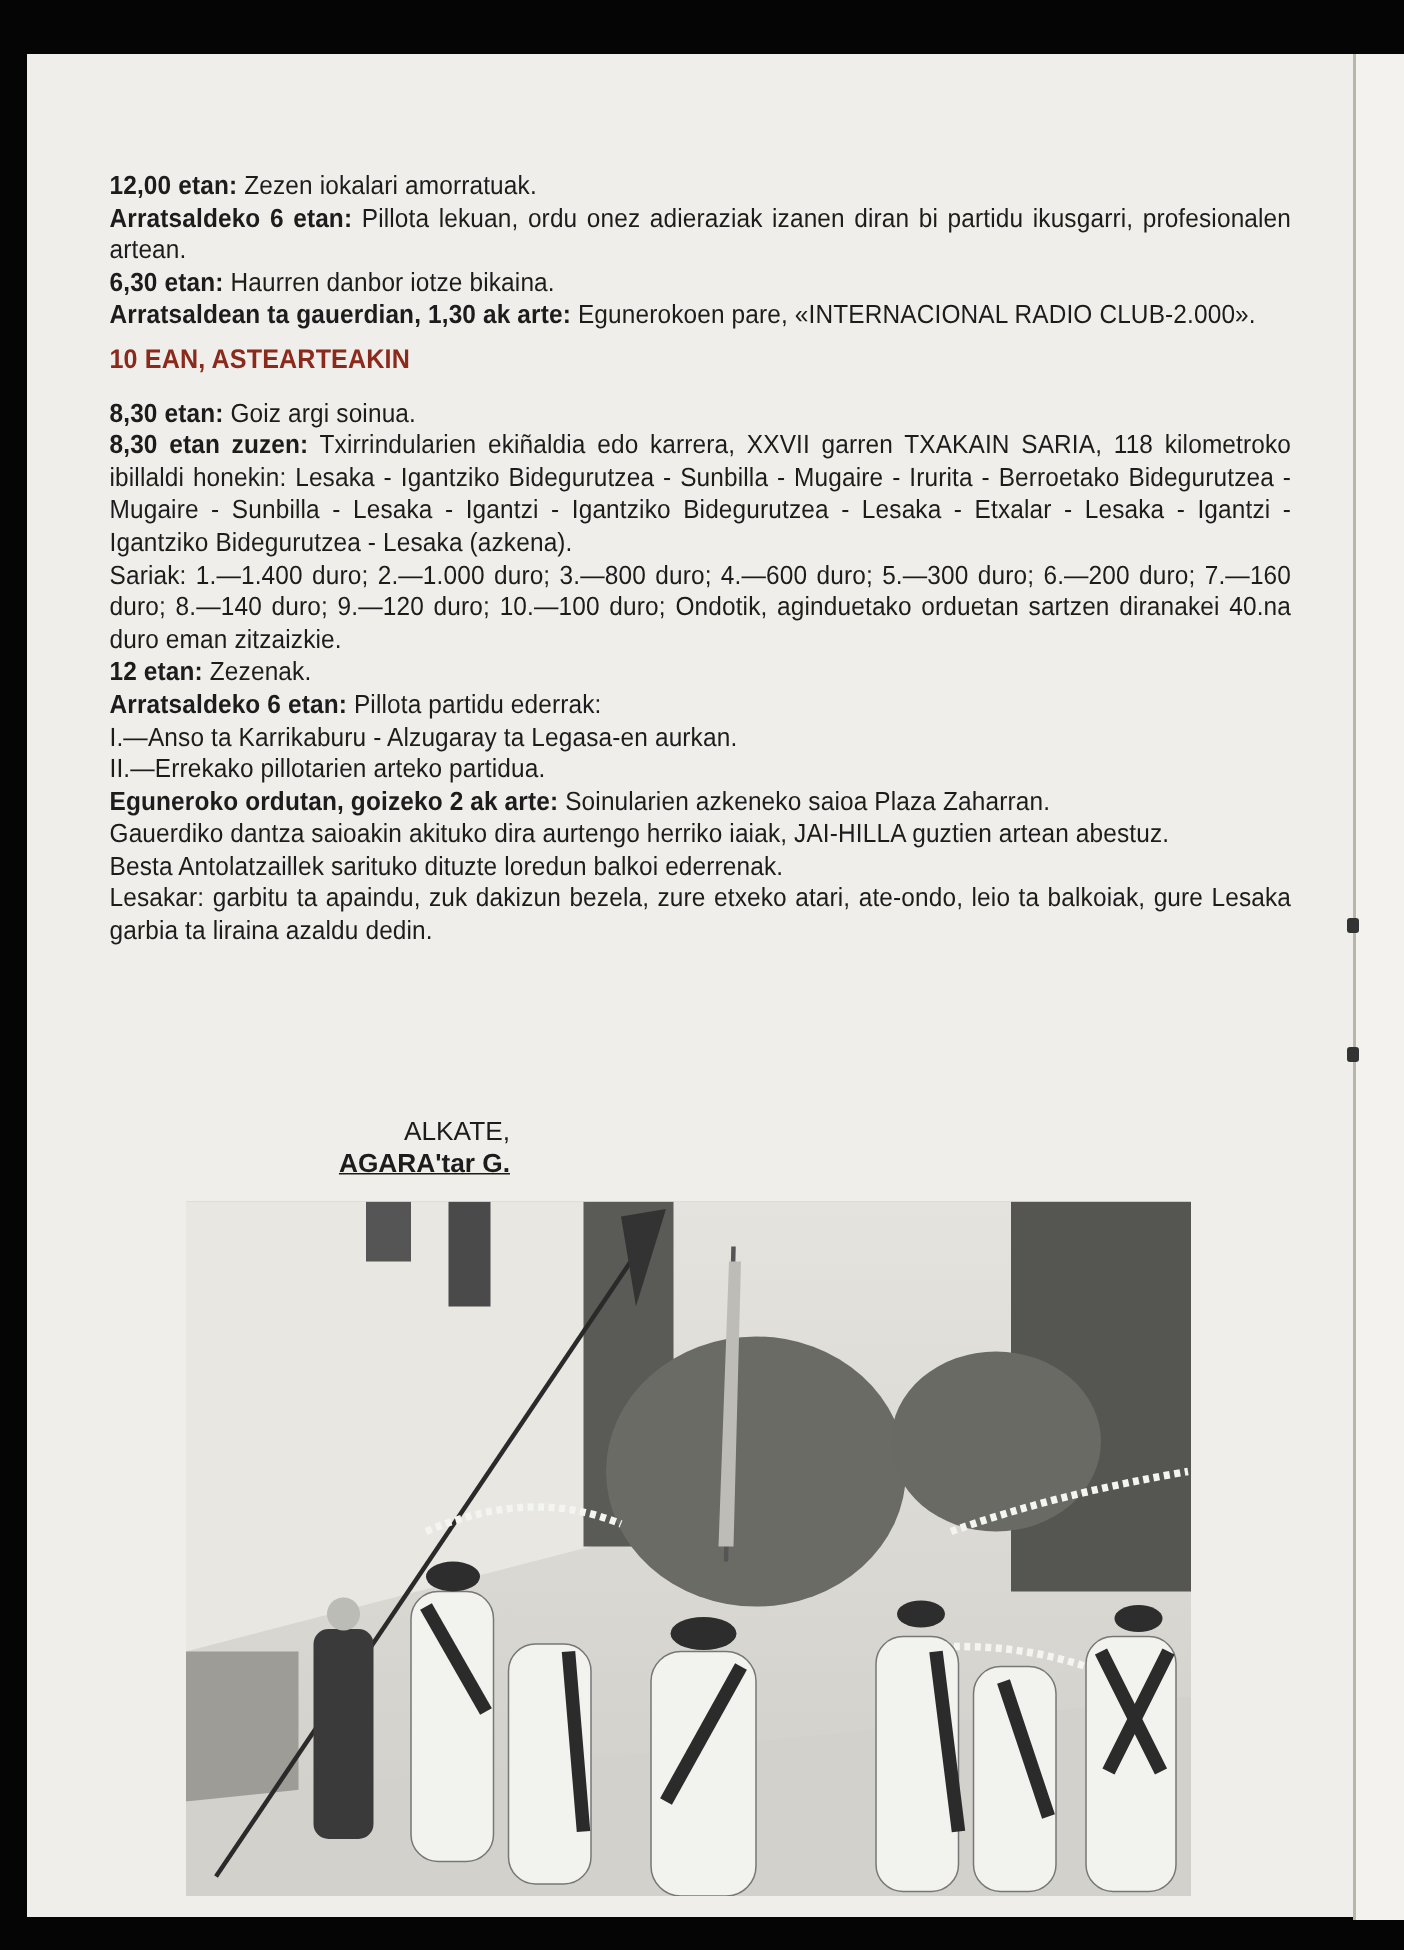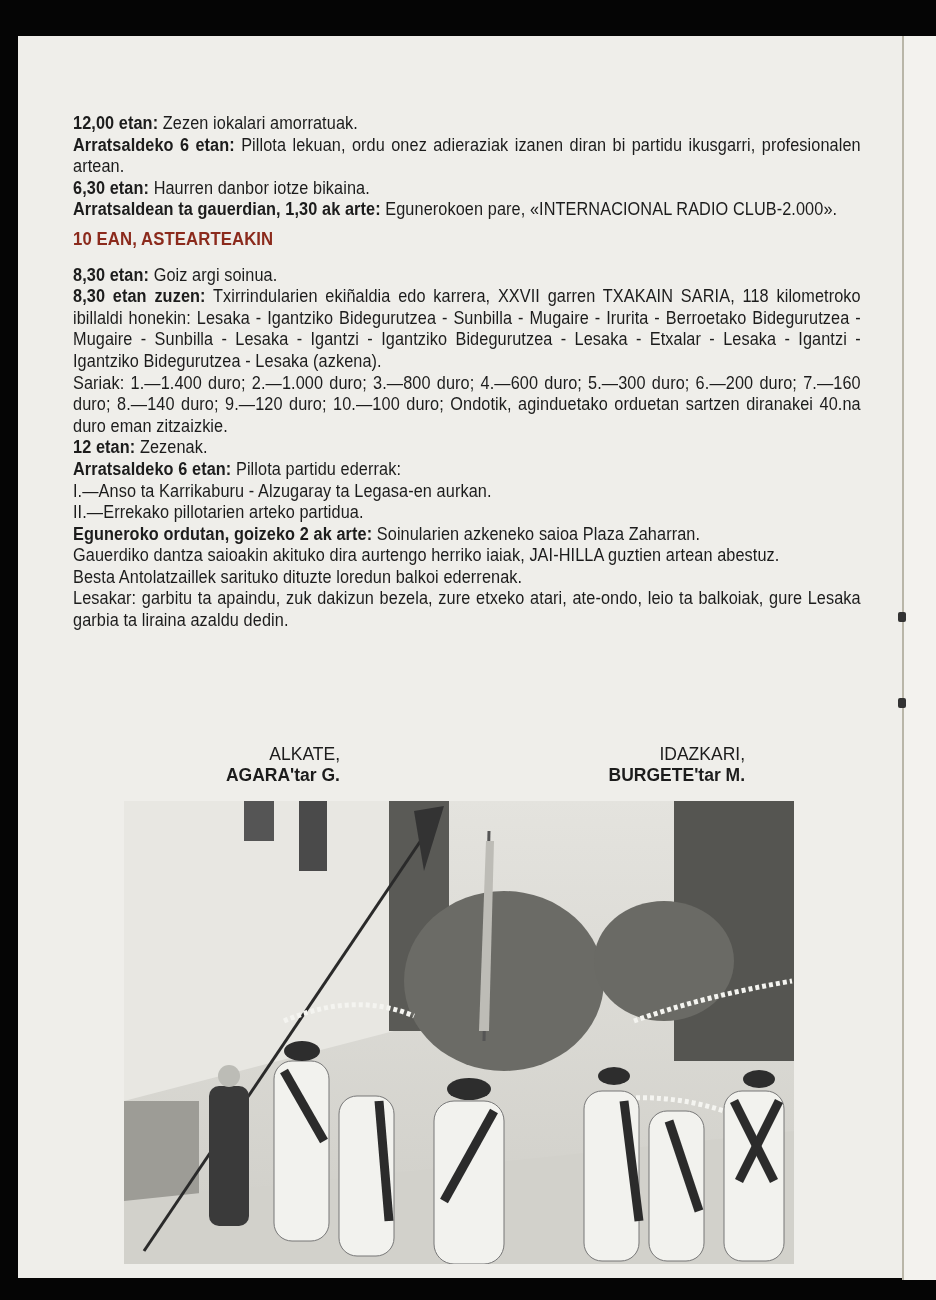--- a/index.html
+++ b/index.html
@@ -28,21 +28,21 @@
     margin: 8px 0 14px 0 !important;
   }
   .signatures {
     position: absolute; left: 180px; top: 744px; width: 600px; height: 50px;
     font-size: 17.5px; color: #1c1c1c;
   }
   .sig { position: absolute; text-align: right; line-height: 21px; }
   .sig.left { left: 0; width: 160px; }
   .sig.right { left: 395px; width: 170px; }
   .sig .role { display: block; }
-  .sig .name { display: block; font-weight: bold; }
+  .sig .name { display: block; font-weight: bold; text-decoration: underline; }
   .photo {
     position: absolute; left: 124px; top: 801px; width: 670px; height: 463px;
     background: #c9c8c2; overflow: hidden;
   }
 </style>
 </head>
 <body>
 
 <div class="page"></div>
 <div class="page-edge"></div>
@@ -69,24 +69,20 @@
       <p><span>Gauerdiko dantza saioakin akituko dira aurtengo herriko iaiak, JAI-HILLA guztien artean abestuz.</span></p>
       <p><span>Besta Antolatzaillek sarituko dituzte loredun balkoi ederrenak.</span></p>
       <p><span>Lesakar: garbitu ta apaindu, zuk dakizun bezela, zure etxeko atari, ate-ondo, leio ta balkoiak, gure Lesaka garbia ta liraina azaldu dedin.</span></p>
     </div>
 </div>
 
 <div class="signatures">
   <div class="sig left">
     <span class="role">ALKATE,</span>
     <span class="name">AGARA'tar G.</span>
-  </div>
-  <div class="sig right">
-    <span class="role">IDAZKARI,</span>
-    <span class="name">BURGETE'tar M.</span>
   </div>
 </div>
 
 <div class="photo" title="Black-and-white photo of Basque dancers in white outfits with dark sashes holding arched garlands in a street procession">
   <svg width="670" height="463" viewBox="0 0 670 463">
     <defs>
       <linearGradient id="sky" x1="0" y1="0" x2="0" y2="1">
         <stop offset="0" stop-color="#e4e3de"></stop>
           <stop offset="1" stop-color="#cfcec8"></stop>
       </linearGradient>

